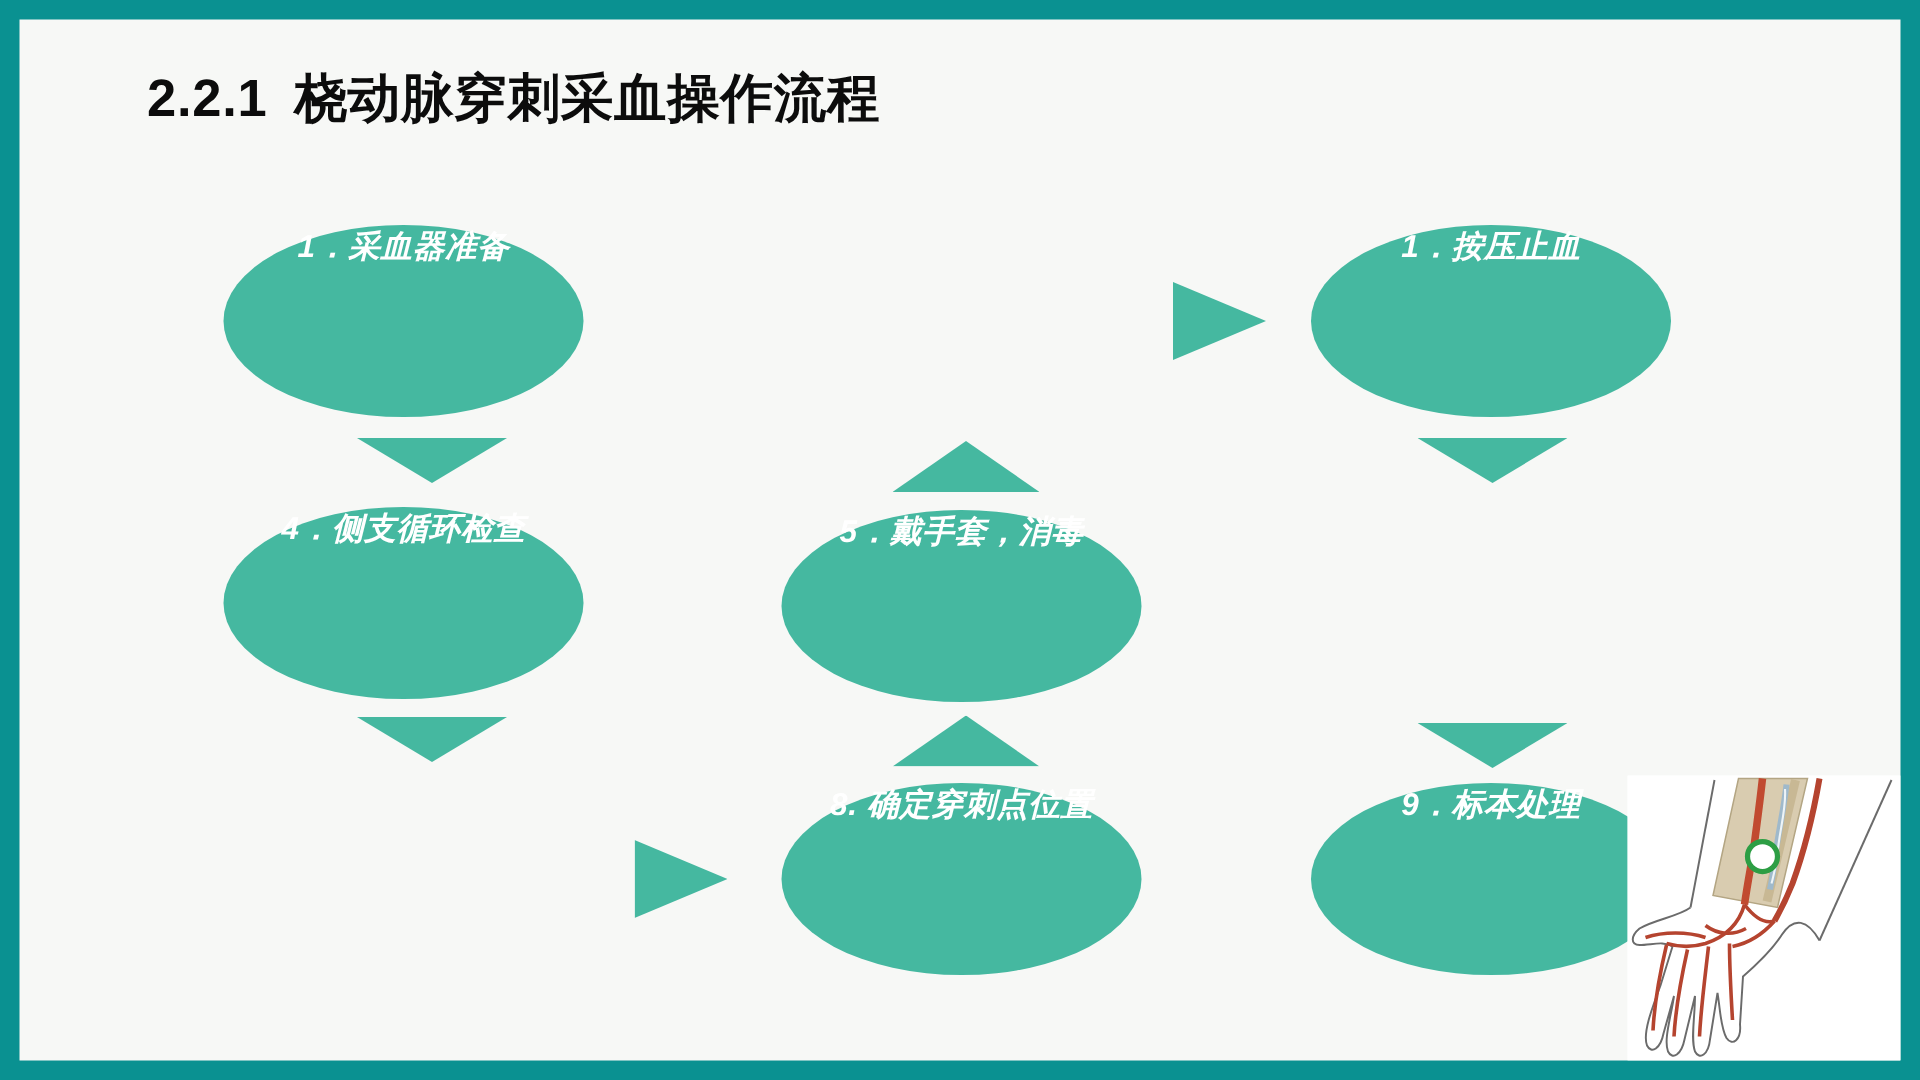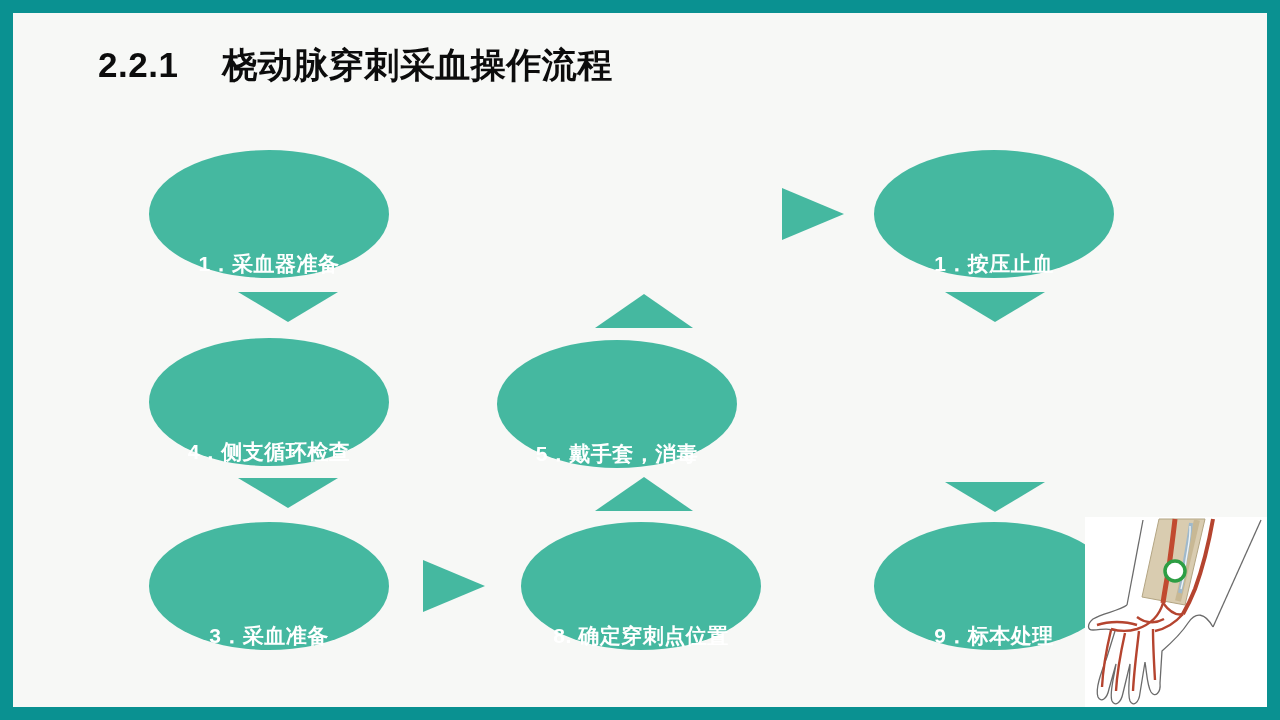--- a/index.html
+++ b/index.html
@@ -17,35 +17,36 @@
   .slide-inner {
     position: absolute;
     left: 13px; top: 13px; right: 13px; bottom: 13px;
     background: var(--bg, #f7f8f6);
     overflow: hidden;
   }
   .title {
     position: absolute;
     left: 85px; top: 29px;
     display: flex;
-    gap: 44px;
+    gap: 18px;
     align-items: baseline;
     font-weight: bold;
     font-size: 35px;
     color: #0c0c0c;
     letter-spacing: 0.5px;
   }
   .step {
     position: absolute;
     width: 240px; height: 128px;
     background: var(--shape, #45b8a0);
     border-radius: 50%;
     display: flex;
-    align-items: flex-end;
+    align-items: flex-start;
     justify-content: center;
+    font-style: italic;
   }
   .step-label {
     color: var(--shape-text, #ffffff);
     font-weight: bold;
     font-size: 21px;
     letter-spacing: 0.5px;
     white-space: nowrap;
   }
   .arrow {
     position: absolute;
@@ -72,28 +73,25 @@
       <span>2.2.1</span>
       <span>桡动脉穿刺采血操作流程</span>
     </h1>
 
     <div class="step" style="left:136px;top:137px">
       <span class="step-label">1．采血器准备</span>
     </div>
     <div class="step" style="left:136px;top:325px">
       <span class="step-label">4．侧支循环检查</span>
     </div>
-    <div class="step" style="left:136px;top:509px">
-      <span class="step-label">3．采血准备</span>
-    </div>
 
     <div class="step" style="left:508px;top:509px">
       <span class="step-label">8. 确定穿刺点位置</span>
     </div>
-    <div class="step" style="left:484px;top:327px">
+    <div class="step" style="left:508px;top:327px">
       <span class="step-label">5．戴手套，消毒</span>
     </div>
 
     <div class="step" style="left:861px;top:137px">
       <span class="step-label">1．按压止血</span>
     </div>
     <div class="step" style="left:861px;top:509px">
       <span class="step-label">9．标本处理</span>
     </div>
 

